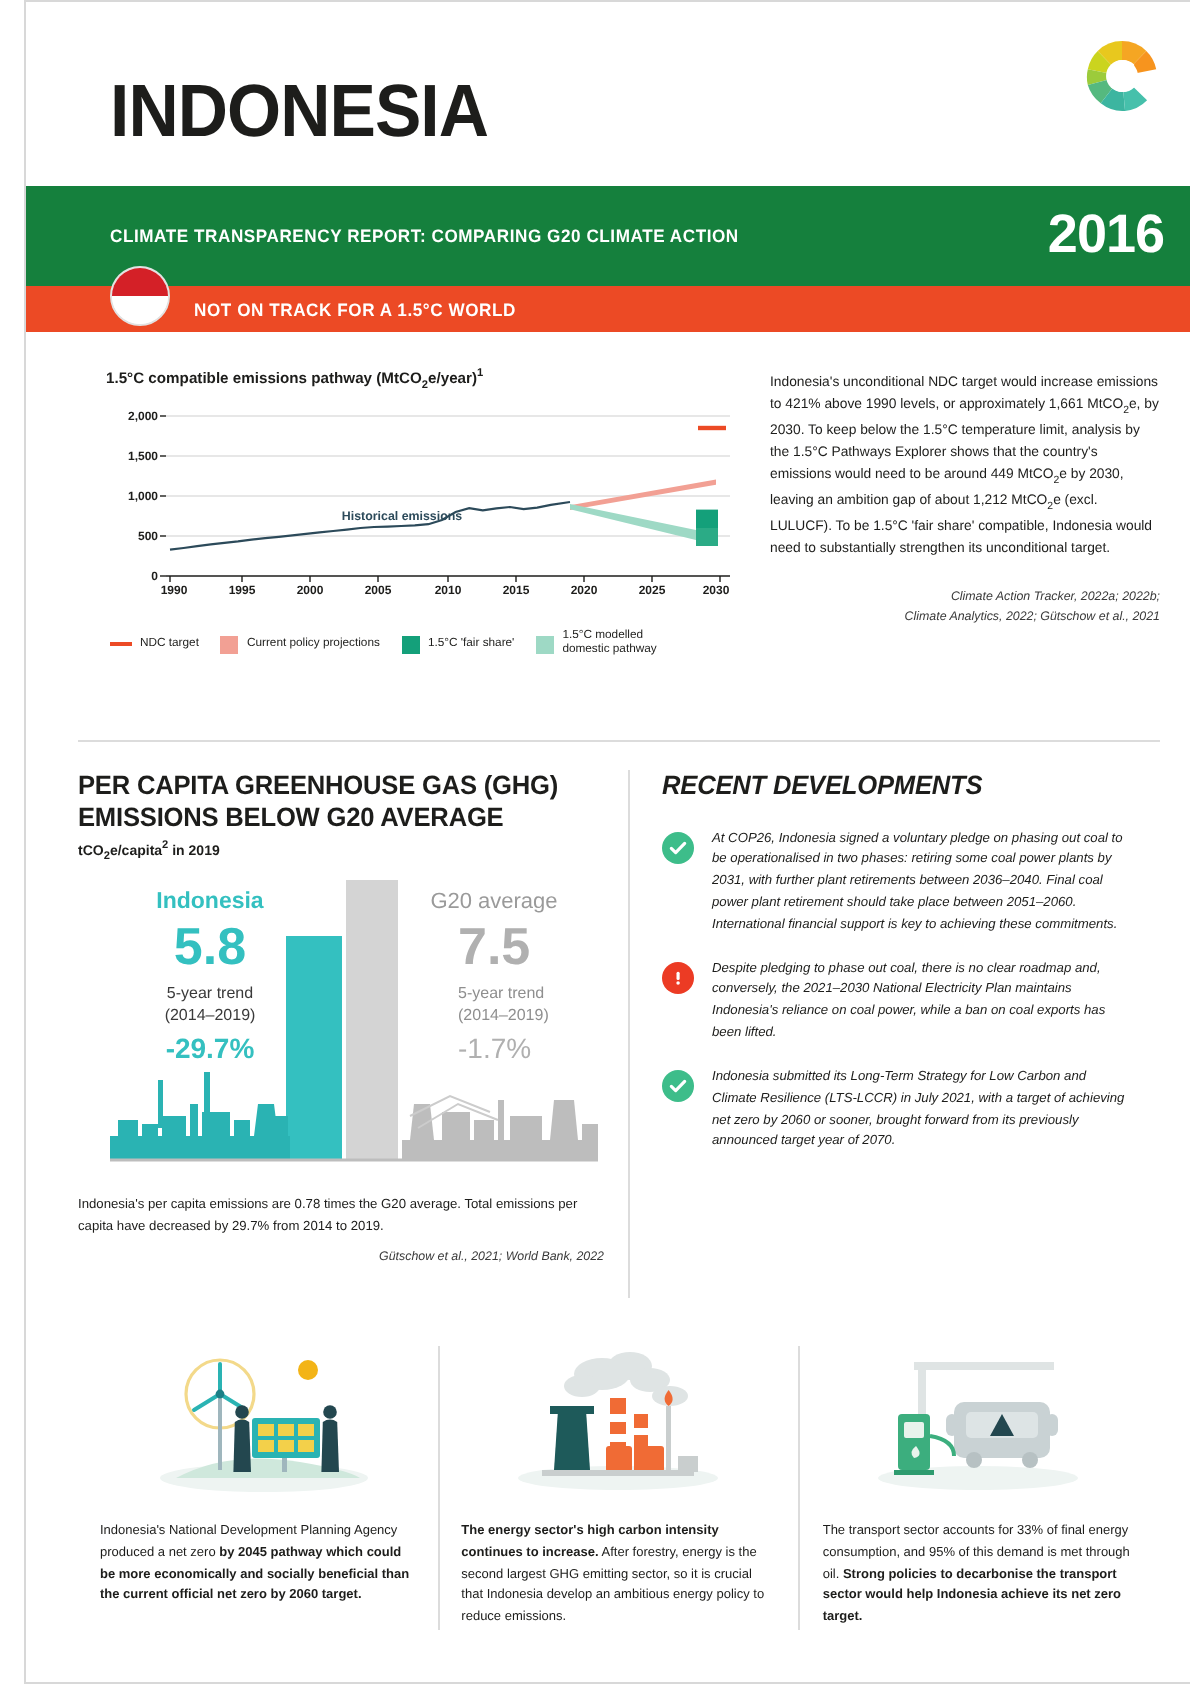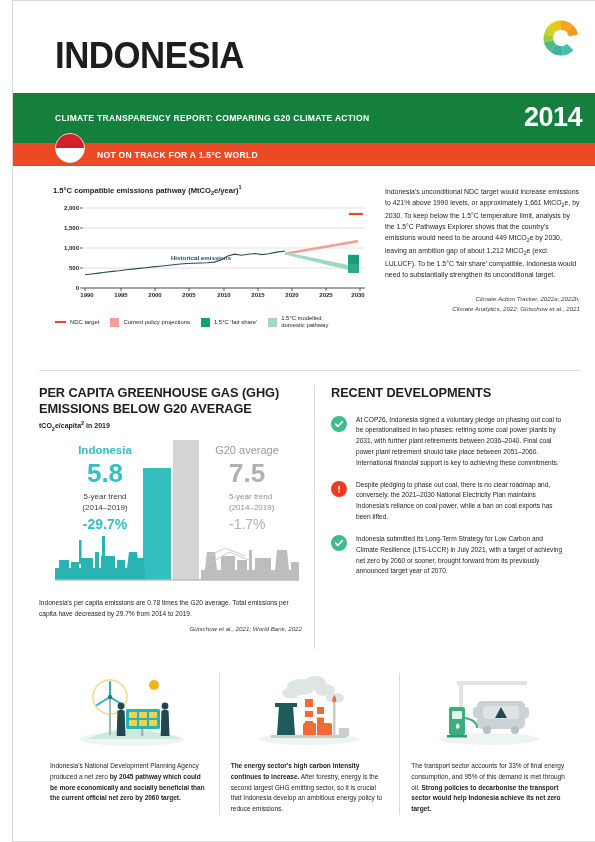--- a/index.html
+++ b/index.html
@@ -151,21 +151,21 @@
     color: #3a3a3a;
     text-align: right;
     line-height: 1.5;
   }
 
   .hr-light { height: 1px; background: #dcdcdc; margin: 8px 26px 0 26px; }
 
   
   .sec-two { display: flex; padding: 14px 40px 0 26px; height: 278px; }
   .col-left { width: 276px; padding-right: 12px; border-right: 1px solid #dcdcdc; }
-  .col-right { flex: 1; padding-left: 16px; }
+  .col-right { flex: 1; padding-left: 16px; font-style: italic; }
 
   .h2 {
     font-size: 13.2px;
     font-weight: bold;
     color: #1d1d1b;
     line-height: 1.18;
     letter-spacing: -0.1px;
     transform: scaleX(0.97);
     transform-origin: left center;
   }
@@ -265,21 +265,21 @@
             <circle cx="0" cy="0" r="21" fill="#ffffff"></circle>
             <path d="M16,-15 A21,21 0 1,0 16,15 L16,4 A11,11 0 1,1 16,-4 Z" fill="#ffffff"></path>
           </g>
         </svg>
       </span>
     </div>
   </div>
 
   <div class="band-teal">
     <div class="band-teal-label">CLIMATE TRANSPARENCY REPORT: COMPARING G20 CLIMATE ACTION</div>
-    <div class="band-year">2014</div>
+    <div class="band-year">2016</div>
   </div>
 
   <div class="band-orange">
     <div class="flag">
       <div class="red"></div>
         <div class="white"></div>
     </div>
     <div class="band-orange-label">NOT ON TRACK FOR A 1.5°C WORLD</div>
   </div>
 

